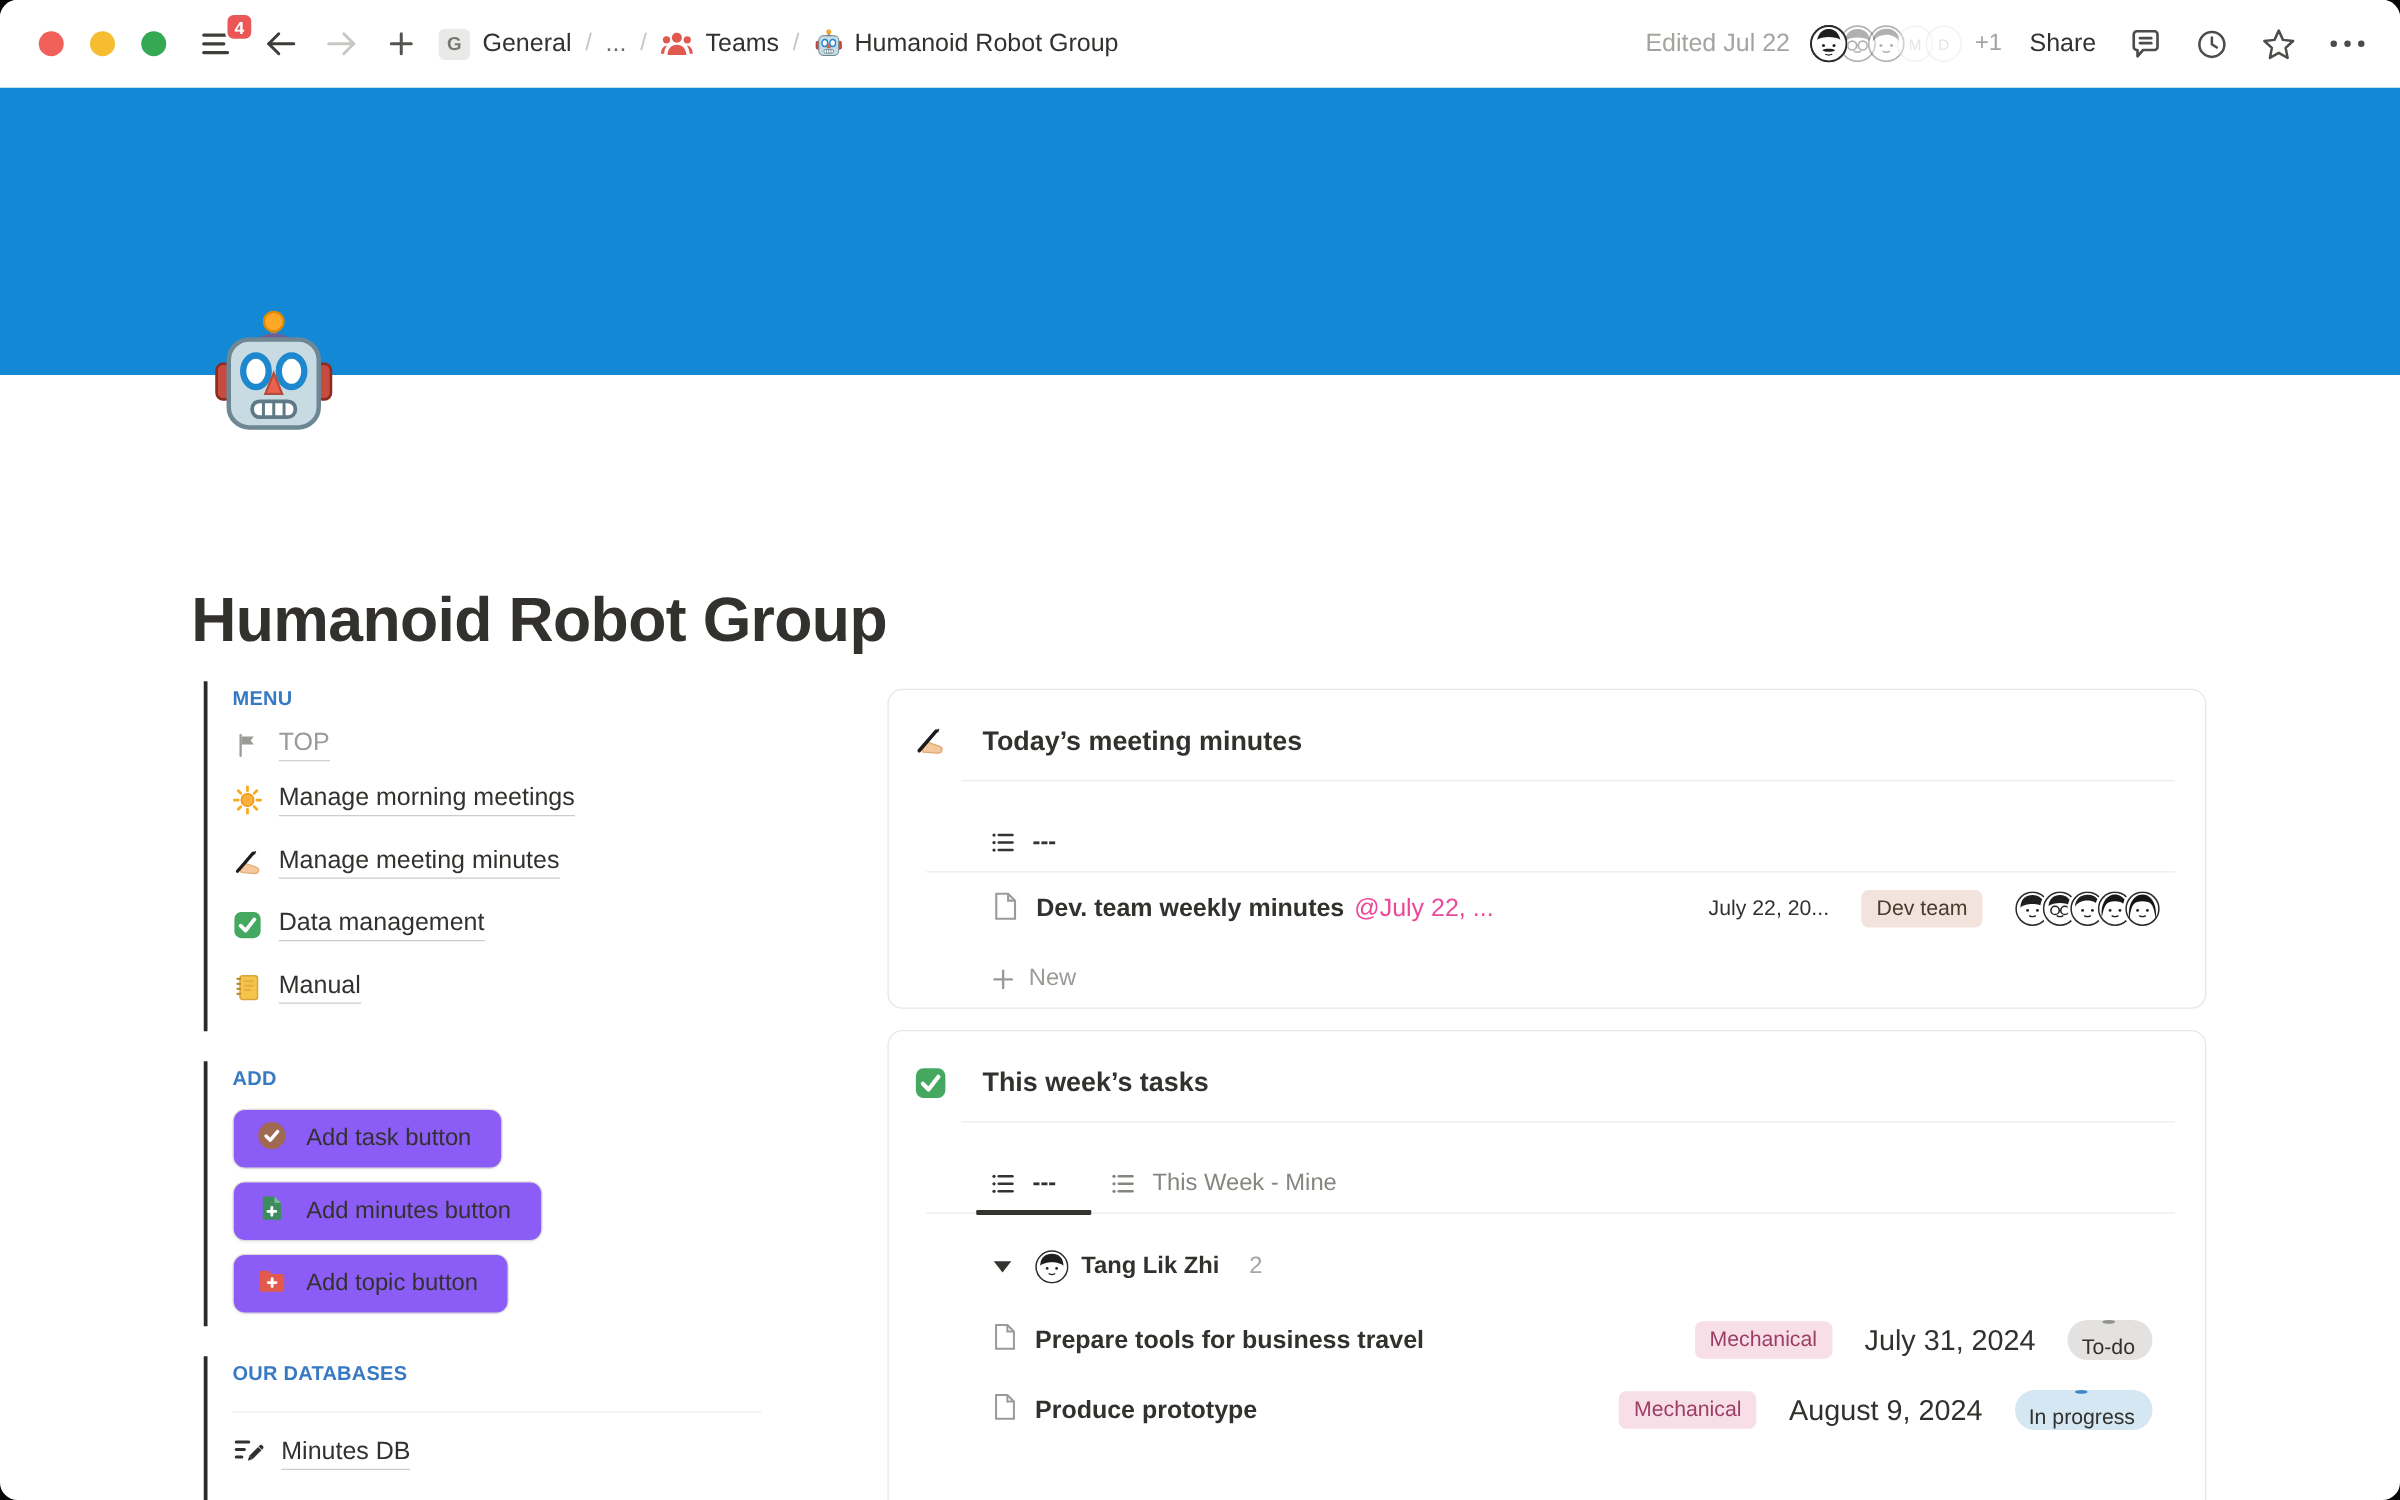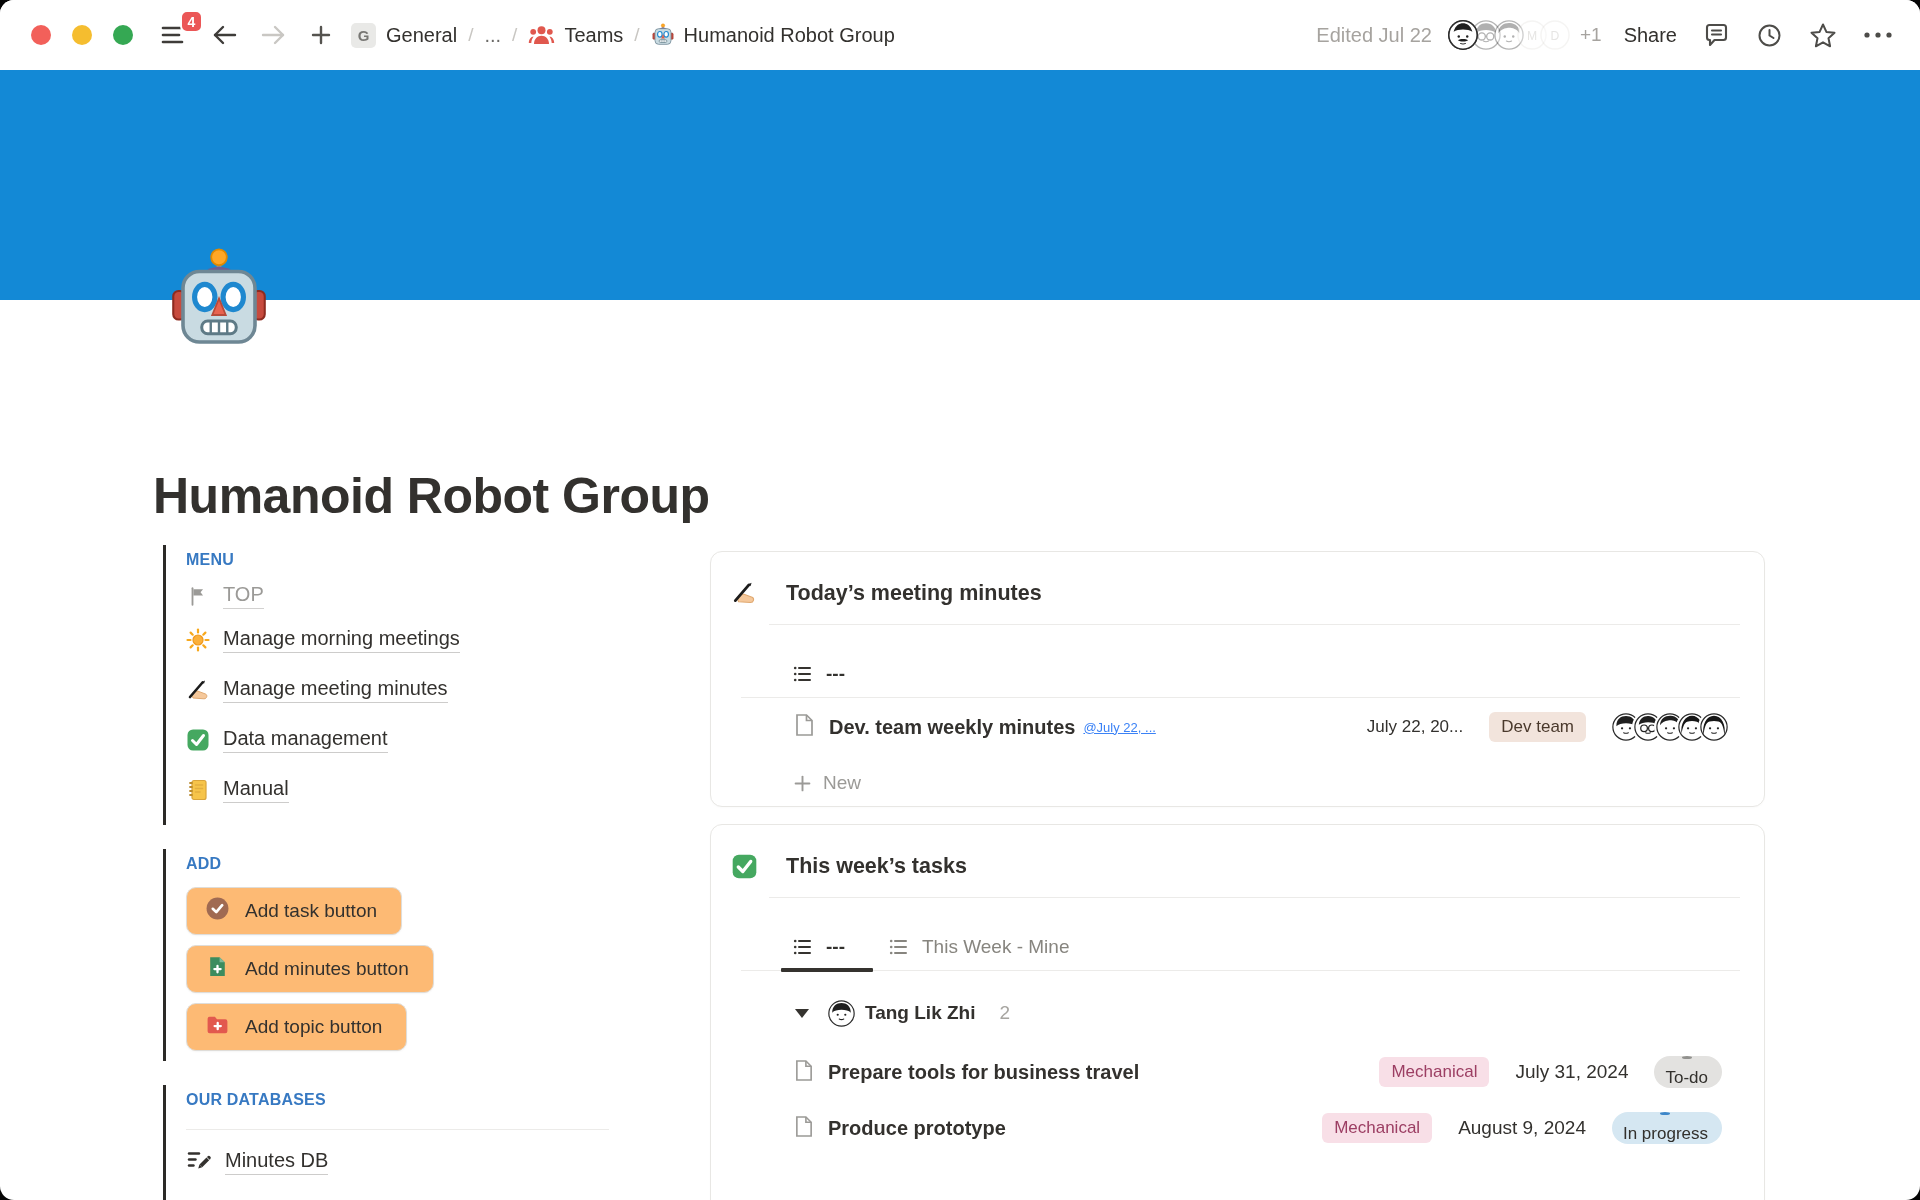--- a/index.html
+++ b/index.html
@@ -45,21 +45,21 @@
 
   .quote-block{border-left:3.5px solid var(--quote-bar,#2C2A27);padding:6px 0 10px 20px;margin-bottom:24px;}
   .sec-heading{font-size:16px;font-weight:bold;color:var(--accent,#3779C2);letter-spacing:.2px;}
   .menu-list{margin-top:8px;}
   .menu-item{display:flex;align-items:center;gap:13px;height:50px;}
   .menu-item .mi-icon{width:24px;height:24px;flex:0 0 auto;display:flex;align-items:center;justify-content:center;}
   .mi-label{font-size:20px;color:var(--text,#33312E);border-bottom:1.5px solid rgba(55,53,47,.25);padding-bottom:2px;cursor:default;}
   .mi-label.muted{color:#9B9A97;border-bottom-color:rgba(155,154,151,.45);}
   .top-row{height:38px;}
 
-  .add-btn{display:inline-flex;align-items:center;gap:15px;height:48px;border:1px solid #DFDDD9;border-radius:10px;background:#fdba74;box-shadow:0 1px 2px rgba(0,0,0,.04);padding:0 24px 0 18px;margin-top:10px;font-size:19px;color:var(--text,#33312E);cursor:default;}
+  .add-btn{display:inline-flex;align-items:center;gap:15px;height:48px;border:1px solid #DFDDD9;border-radius:10px;background:#8b5cf6;box-shadow:0 1px 2px rgba(0,0,0,.04);padding:0 24px 0 18px;margin-top:10px;font-size:19px;color:var(--text,#33312E);cursor:default;}
   .add-btns{display:flex;flex-direction:column;align-items:flex-start;margin-top:4px;}
 
   .db-divider{height:1px;background:var(--divider,#ECEBE9);margin:20px 0 0 0;width:423px;}
   .db-item{display:flex;align-items:center;gap:13px;margin-top:17px;}
 
   
   .card{background:#fff;border:1px solid var(--card-border,#E8E7E4);border-radius:12px;margin-top:6px;box-shadow:0 1px 2px rgba(0,0,0,.02);}
   .card2{margin-top:17px;height:600px;}
   .card-header{display:flex;align-items:center;gap:29px;padding:28px 30px 18px 20px;}
   .card-title{font-size:21.5px;font-weight:bold;color:var(--text,#33312E);}
@@ -68,40 +68,40 @@
   .tab-row{display:flex;align-items:center;padding:26px 0 0 82px;height:72px;}
   .tab{display:flex;align-items:center;gap:13px;font-size:19px;cursor:default;}
   .tab.active{color:var(--text,#33312E);font-weight:bold;}
   .tab.inactive{color:#87857F;margin-left:44px;font-weight:normal;}
   .tabs-underline{position:relative;height:1px;background:var(--divider,#ECEBE9);margin:0 24px 0 30px;}
   .tab-indicator{position:absolute;left:40px;top:-2px;width:92px;height:3.5px;background:#35332F;border-radius:1px;}
 
   .mrow{display:flex;align-items:center;padding:0 36px 0 83px;height:58px;margin-top:0;}
   .mrow .file-icon{margin-right:14px;flex:0 0 auto;}
   .row-title{font-size:20px;font-weight:bold;color:var(--text,#33312E);white-space:nowrap;}
-  .mention{font-size:13px;color:#3b82f6;margin-left:8px;white-space:nowrap;text-decoration:underline;}
+  .mention{font-size:20px;color:#ec4899;margin-left:8px;white-space:nowrap;}
   .row-cluster{margin-left:auto;display:flex;align-items:center;gap:26px;}
   .mini-date{font-size:17px;color:var(--text,#33312E);white-space:nowrap;}
   .badge{display:inline-flex;align-items:center;height:30px;border-radius:6px;padding:0 12px;font-size:17px;white-space:nowrap;}
   .badge.beige{background:var(--beige-bg,#F2E4DC);color:var(--beige-text,#4A392C);}
   .badge.pink{background:var(--pink-bg,#F8DFE7);color:var(--pink-text,#9C3E63);}
   .row-avatars{display:flex;align-items:center;}
   .row-avatars .s-avatar{width:28px;height:28px;margin-left:-6px;border-radius:50%;background:#fff;box-shadow:0 0 0 2px #fff;}
   .row-avatars .s-avatar:first-child{margin-left:0;}
   .new-row{display:flex;align-items:center;gap:12px;padding-left:83px;height:46px;color:#9B9A97;font-size:19px;margin-top:4px;cursor:default;}
 
   .group-row{display:flex;align-items:center;padding-left:84px;height:56px;margin-top:14px;}
   .tri{width:0;height:0;border-left:7px solid transparent;border-right:7px solid transparent;border-top:9px solid #35332F;margin-right:19px;}
   .group-avatar .s-avatar{width:27px;height:27px;display:block;}
   .group-name{font-size:19px;font-weight:bold;margin-left:10px;}
   .group-count{font-size:19px;color:#A7A5A1;margin-left:24px;}
 
   .trow{display:flex;align-items:center;padding:0 42px 0 83px;height:50px;margin-top:6px;}
   .trow .file-icon{margin-right:14px;flex:0 0 auto;}
-  .t-date{font-size:19px;color:var(--text,#33312E);white-space:nowrap;}
+  .t-date{font-size:23px;color:var(--text,#33312E);white-space:nowrap;}
   .pill{display:inline-flex;align-items:center;gap:9px;height:32px;border-radius:16px;padding:0 14px 0 11px;font-size:17px;color:#32302C;white-space:nowrap;flex-direction:column;}
   .pill .dot{width:10px;height:10px;border-radius:50%;}
   .pill.gray{background:var(--gray-pill,#E3E2E0);}
   .pill.gray .dot{background:var(--gray-dot,#91918E);}
   .pill.blue{background:var(--blue-pill,#D5E7F2);}
   .pill.blue .dot{background:var(--blue-dot,#3E87C9);}
 </style>
 </head>
 <body>
 

